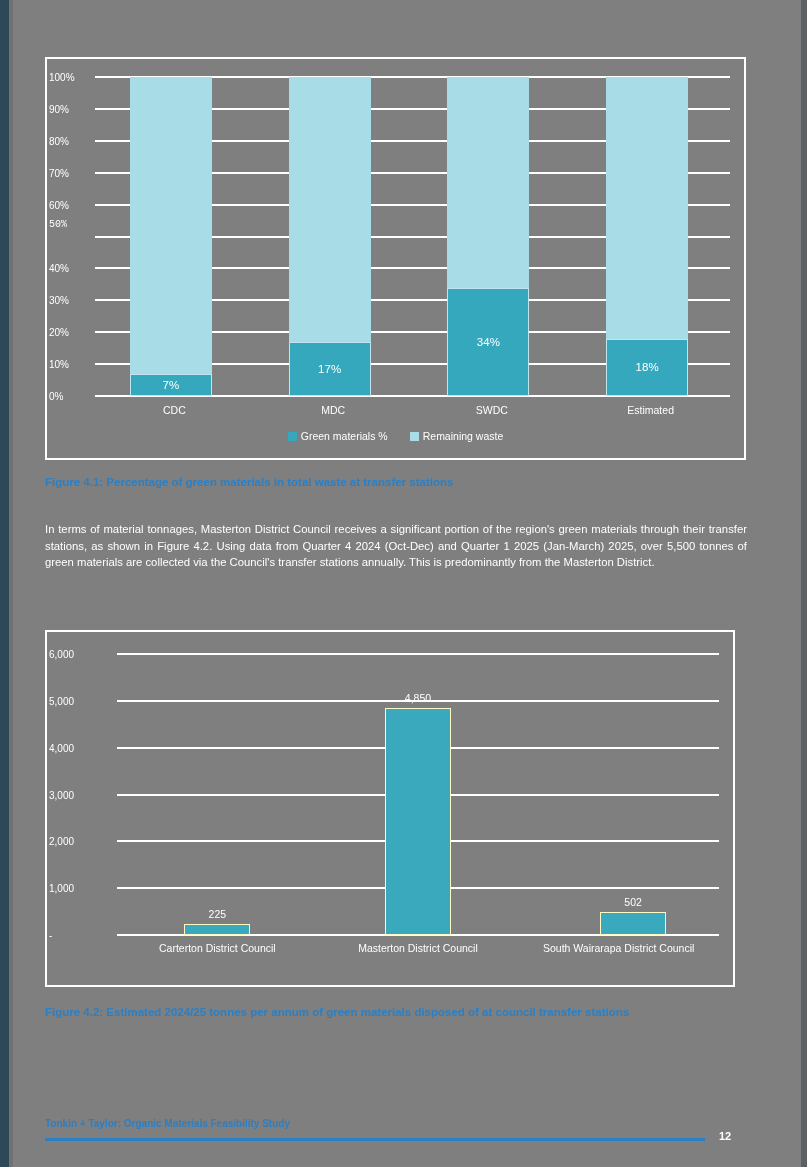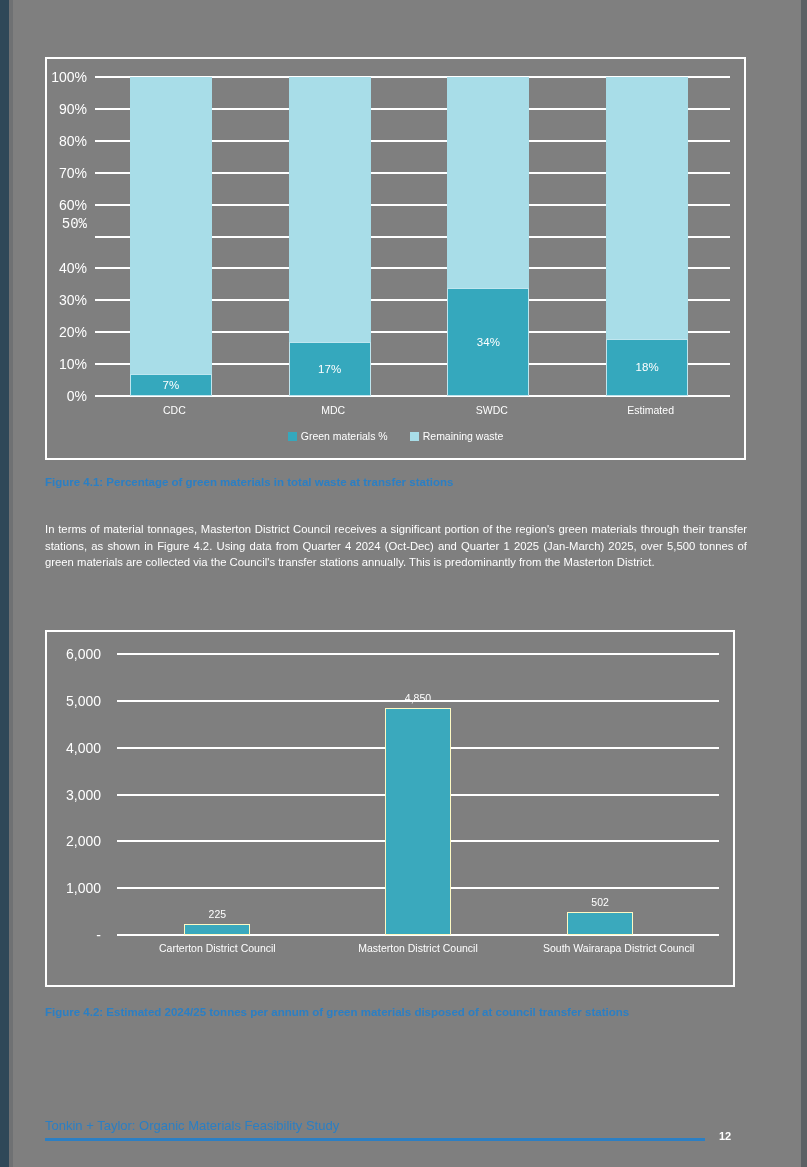--- a/index.html
+++ b/index.html
@@ -50,22 +50,21 @@
   
   .gridline {
     position: absolute;
     left: 0; right: 0;
     height: 2px;
     background: #ffffff;
   }
   .axis-label {
     position: absolute;
     color: #ffffff;
-    font-size: 14px;
-    text-align: right;
+    font-size: 10px;
     transform: translateY(-50%);
     white-space: nowrap;
   }
   .cat-label {
     position: absolute;
     color: #ffffff;
     font-size: 10.5px;
     text-align: center;
     white-space: nowrap;
   }
@@ -146,22 +145,22 @@
     color: #ffffff;
     font-size: 11.3px;
     line-height: 16.5px;
     text-align: justify;
   }
 
   
   .footer-text {
     position: absolute;
     color: #2b7fc4;
-    font-size: 13px;
-    font-weight: normal;
+    font-size: 10px;
+    font-weight: bold;
     white-space: nowrap;
   }
   .footer-rule {
     position: absolute;
     height: 3px;
     background: #2b7fc4;
   }
   .footer-page {
     position: absolute;
     color: #ffffff;
@@ -264,21 +263,21 @@
         <div class="gridline" style="top: -1px;"></div>
         <div class="axis-label" style="top: 0px; left: -68px; width: 52px;">6,000</div>
         <div class="col2" style="left: 67.2233px; width: 66.22px; height: 10.5375px; background: rgb(58, 169, 189);">
           <div class="col2-value" style="top: -17px;">225</div>
         </div>
         <div class="cat-label" style="left: 0px; width: 200.667px; top: 288px;">Carterton District Council</div>
         <div class="col2" style="left: 267.89px; width: 66.22px; height: 227.142px; background: rgb(58, 169, 189);">
           <div class="col2-value" style="top: -17px;">4,850</div>
         </div>
         <div class="cat-label" style="left: 200.667px; width: 200.667px; top: 288px;">Masterton District Council</div>
-        <div class="col2" style="left: 450px; width: 66.22px; height: 23.5103px; background: rgb(58, 169, 189);">
+        <div class="col2" style="left: 483px; width: 66.22px; height: 23.5103px; background: rgb(58, 169, 189);">
           <div class="col2-value" style="top: -17px;">502</div>
         </div>
         <div class="cat-label" style="left: 401.333px; width: 200.667px; top: 288px;">South Wairarapa District Council</div>
       </div>
   </div>
 
   <div class="caption" style="left:32px; top:1006px;">Figure 4.2: Estimated 2024/25 tonnes per annum of green materials disposed of at council transfer stations</div>
 
   <div class="footer-text" style="left:32px; top:1118px;">Tonkin + Taylor: Organic Materials Feasibility Study</div>
   <div class="footer-rule" style="left:32px; top:1138px; width:660px;"></div>

